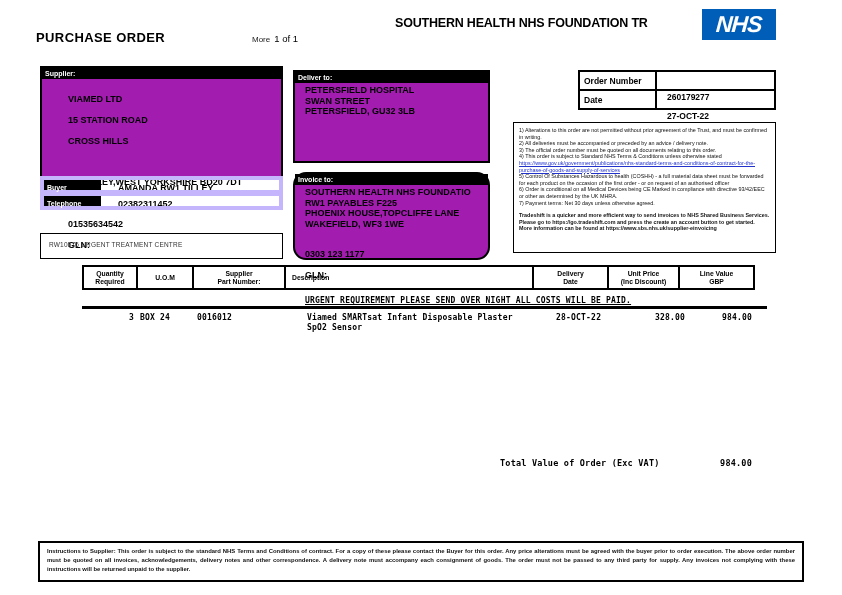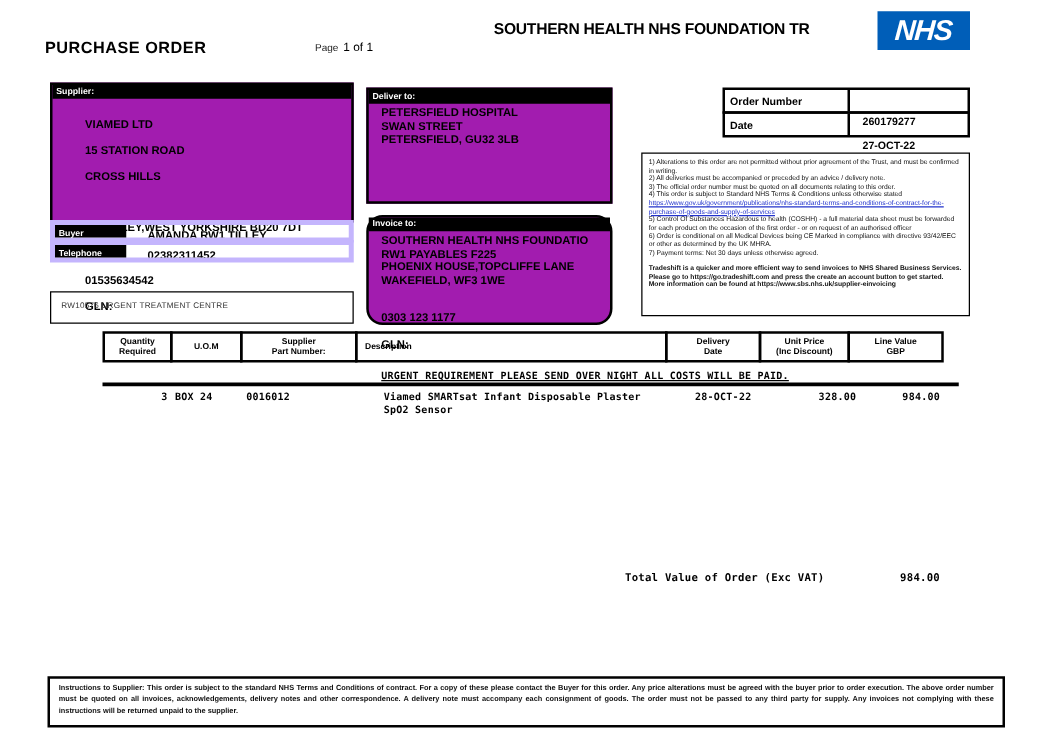--- a/index.html
+++ b/index.html
@@ -31,21 +31,21 @@
 
   .cc-box { left:40px; top:233px; width:243px; height:26px; border:1.5px solid #000; }
   .cc-box div { font-size:6.5px; color:#333; padding:7px 0 0 8px; letter-spacing:.2px; }
 
   .deliver-box { left:293px; top:70px; width:197px; height:93px; }
   .invoice-box { left:293px; top:172px; width:197px; height:88px;border-radius:13px; }
   .box .lines { font-size:9px; font-weight:bold; line-height:10.5px; padding:2px 2px 0 10px; white-space:pre-line; }
 
   .order-table { left:578px; top:72px; width:198px; }
   .ot-row { display:flex; border:2px solid #000; margin-top:-2px; height:21px; }
-  .ot-row .lbl { width:100px; border-right:2px solid #000; font-size:8.5px; font-weight:bold; padding:4px 0 0 4px; }
+  .ot-row .lbl { width:77px; border-right:2px solid #000; font-size:8.5px; font-weight:bold; padding:4px 0 0 4px; }
   .ot-row .val { flex:1; font-size:8.5px; font-weight:bold; padding:20px 0 0 10px; }
 
   .terms-box { left:513px; top:122px; width:263px; height:131px; border:1.5px solid #000; padding:4px 5px 0 5px; }
   .terms-box p { font-size:5.4px; line-height:6.6px; color:#111; }
   .terms-box .link { color:#2233cc; text-decoration:underline; cursor:pointer; }
   .terms-box .bold { font-weight:bold; }
   .terms-box .sp { height:6px; }
 
   
   .thead { left:82px; top:265px; display:flex; }
@@ -74,21 +74,21 @@
 
   
   .footer-box { left:38px; top:541px; width:766px; height:41px; border:2px solid #000; padding:4px 7px 0 7px; }
   .footer-box p { font-size:5.9px; font-weight:bold; line-height:9px; color:#111; text-align:justify; }
 </style>
 </head>
 <body>
 
 <div class="abs po-title">PURCHASE ORDER</div>
 <div class="abs page-line">
-  <span>Page</span><span class="pv">1 of 1</span>
+  <span>More</span><span class="pv">1 of 1</span>
 </div>
 <div class="abs org-name">SOUTHERN HEALTH NHS FOUNDATION TR</div>
 <div class="abs nhs-logo" style="background:#005EB8;">
   <span>NHS</span>
 </div>
 
 <div class="abs box supplier-box">
   <span class="bar-label">Supplier:</span>
   <div class="addr">
     <div>VIAMED LTD</div>

